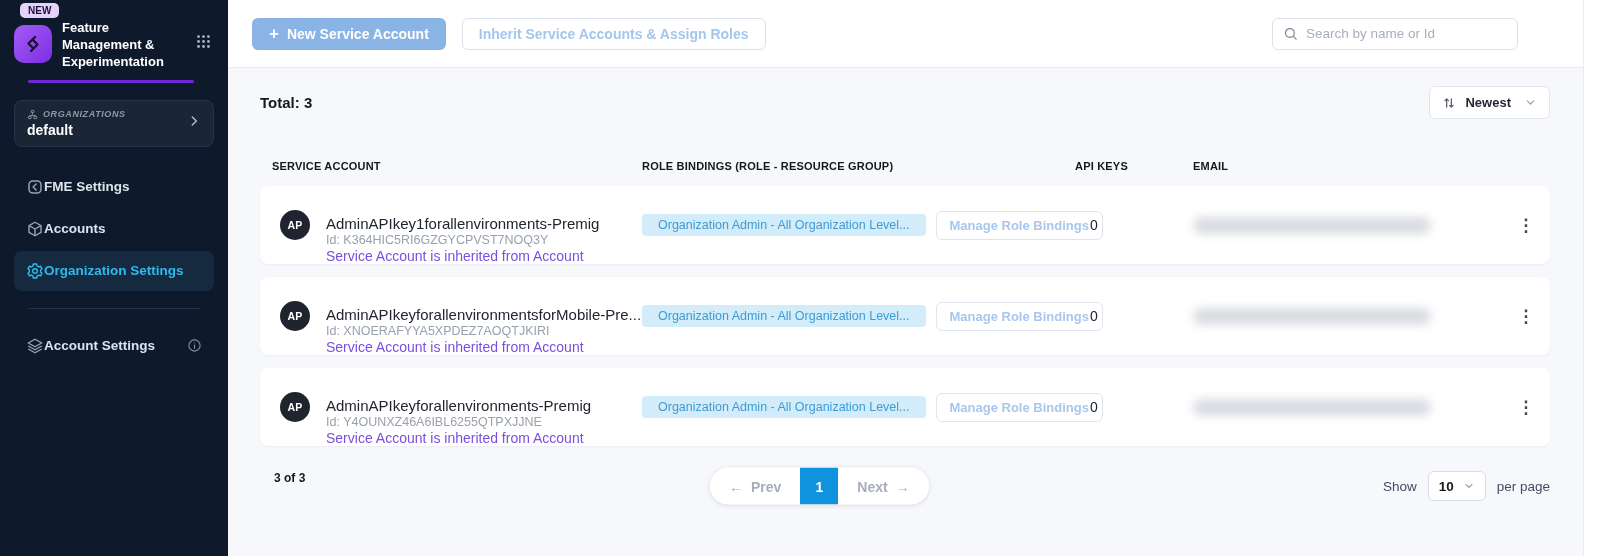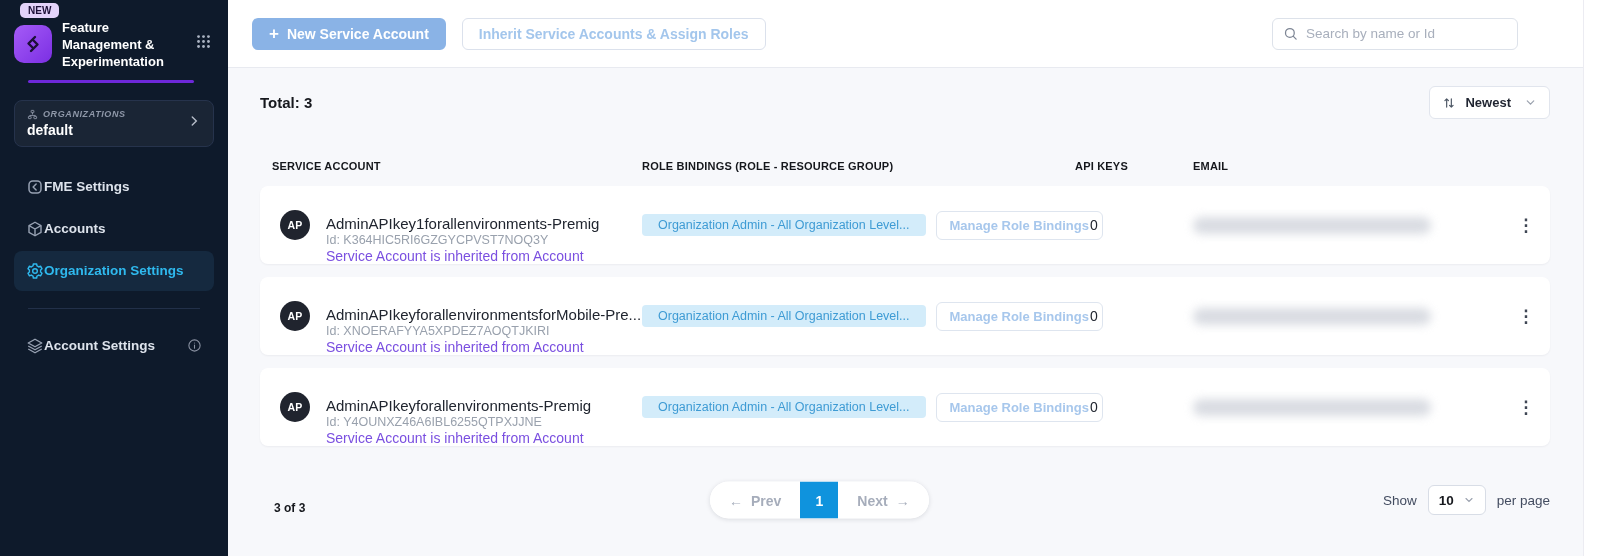--- a/index.html
+++ b/index.html
@@ -82,21 +82,21 @@
   .cell-rb { display:flex; align-items:center; gap:10px; }
   .chip { background:#d3ecfa; color:#3e9bd4; font-size:12.5px; padding:4px 16px; border-radius:4px; white-space:nowrap; }
   .manage-btn { border:1px solid #dee5ef; color:#a7c7ec; font-family:inherit; font-weight:bold; font-size:13px;
     background:#fff; border-radius:6px; padding:6px 13px; white-space:nowrap; cursor:pointer; }
   .cell-keys { font-size:14px; color:#20252f; padding-left:15px; }
   .cell-email { display:flex; align-items:center; }
   .email-blur { width:238px; height:17px; border-radius:9px; background:#c9cdd6; filter:blur(5px); opacity:.7; }
   .cell-menu { display:flex; justify-content:center; }
   .kebab { font-size:17px; font-weight:bold; color:#3f4654; line-height:1; cursor:pointer; }
 
-  .pagi { display:flex; align-items:flex-end; margin-top:26px; position:relative; }
+  .pagi { display:flex; align-items:flex-start; margin-top:12px; position:relative; }
   .count-label { font-size:12px; font-weight:bold; color:#15171c; padding-left:14px; }
   .pill { position:absolute; left:450px; top:50%; transform:translateY(-50%);
     background:#fff; border-radius:19px; box-shadow:0 1px 5px rgba(16,24,40,.13);
     display:flex; align-items:center; height:37px; overflow:hidden; }
   .pill-prev, .pill-next { color:#a6adbb; font-weight:bold; font-size:14px; padding:0 19px;
     display:flex; align-items:center; gap:8px; height:100%; cursor:pointer; background:#fff; border:none; font-family:inherit; }
   .pill-page { background:#0f93dd; color:#fff; font-weight:bold; font-size:14px; width:38px; height:100%;
     display:flex; align-items:center; justify-content:center; cursor:pointer; }
   .page-size { margin-left:auto; display:flex; align-items:center; gap:11px; font-size:13.5px; color:#434c60; }
   .size-select { border:1px solid #d8dde6; border-radius:6px; height:30px; padding:0 10px; background:#fff;

